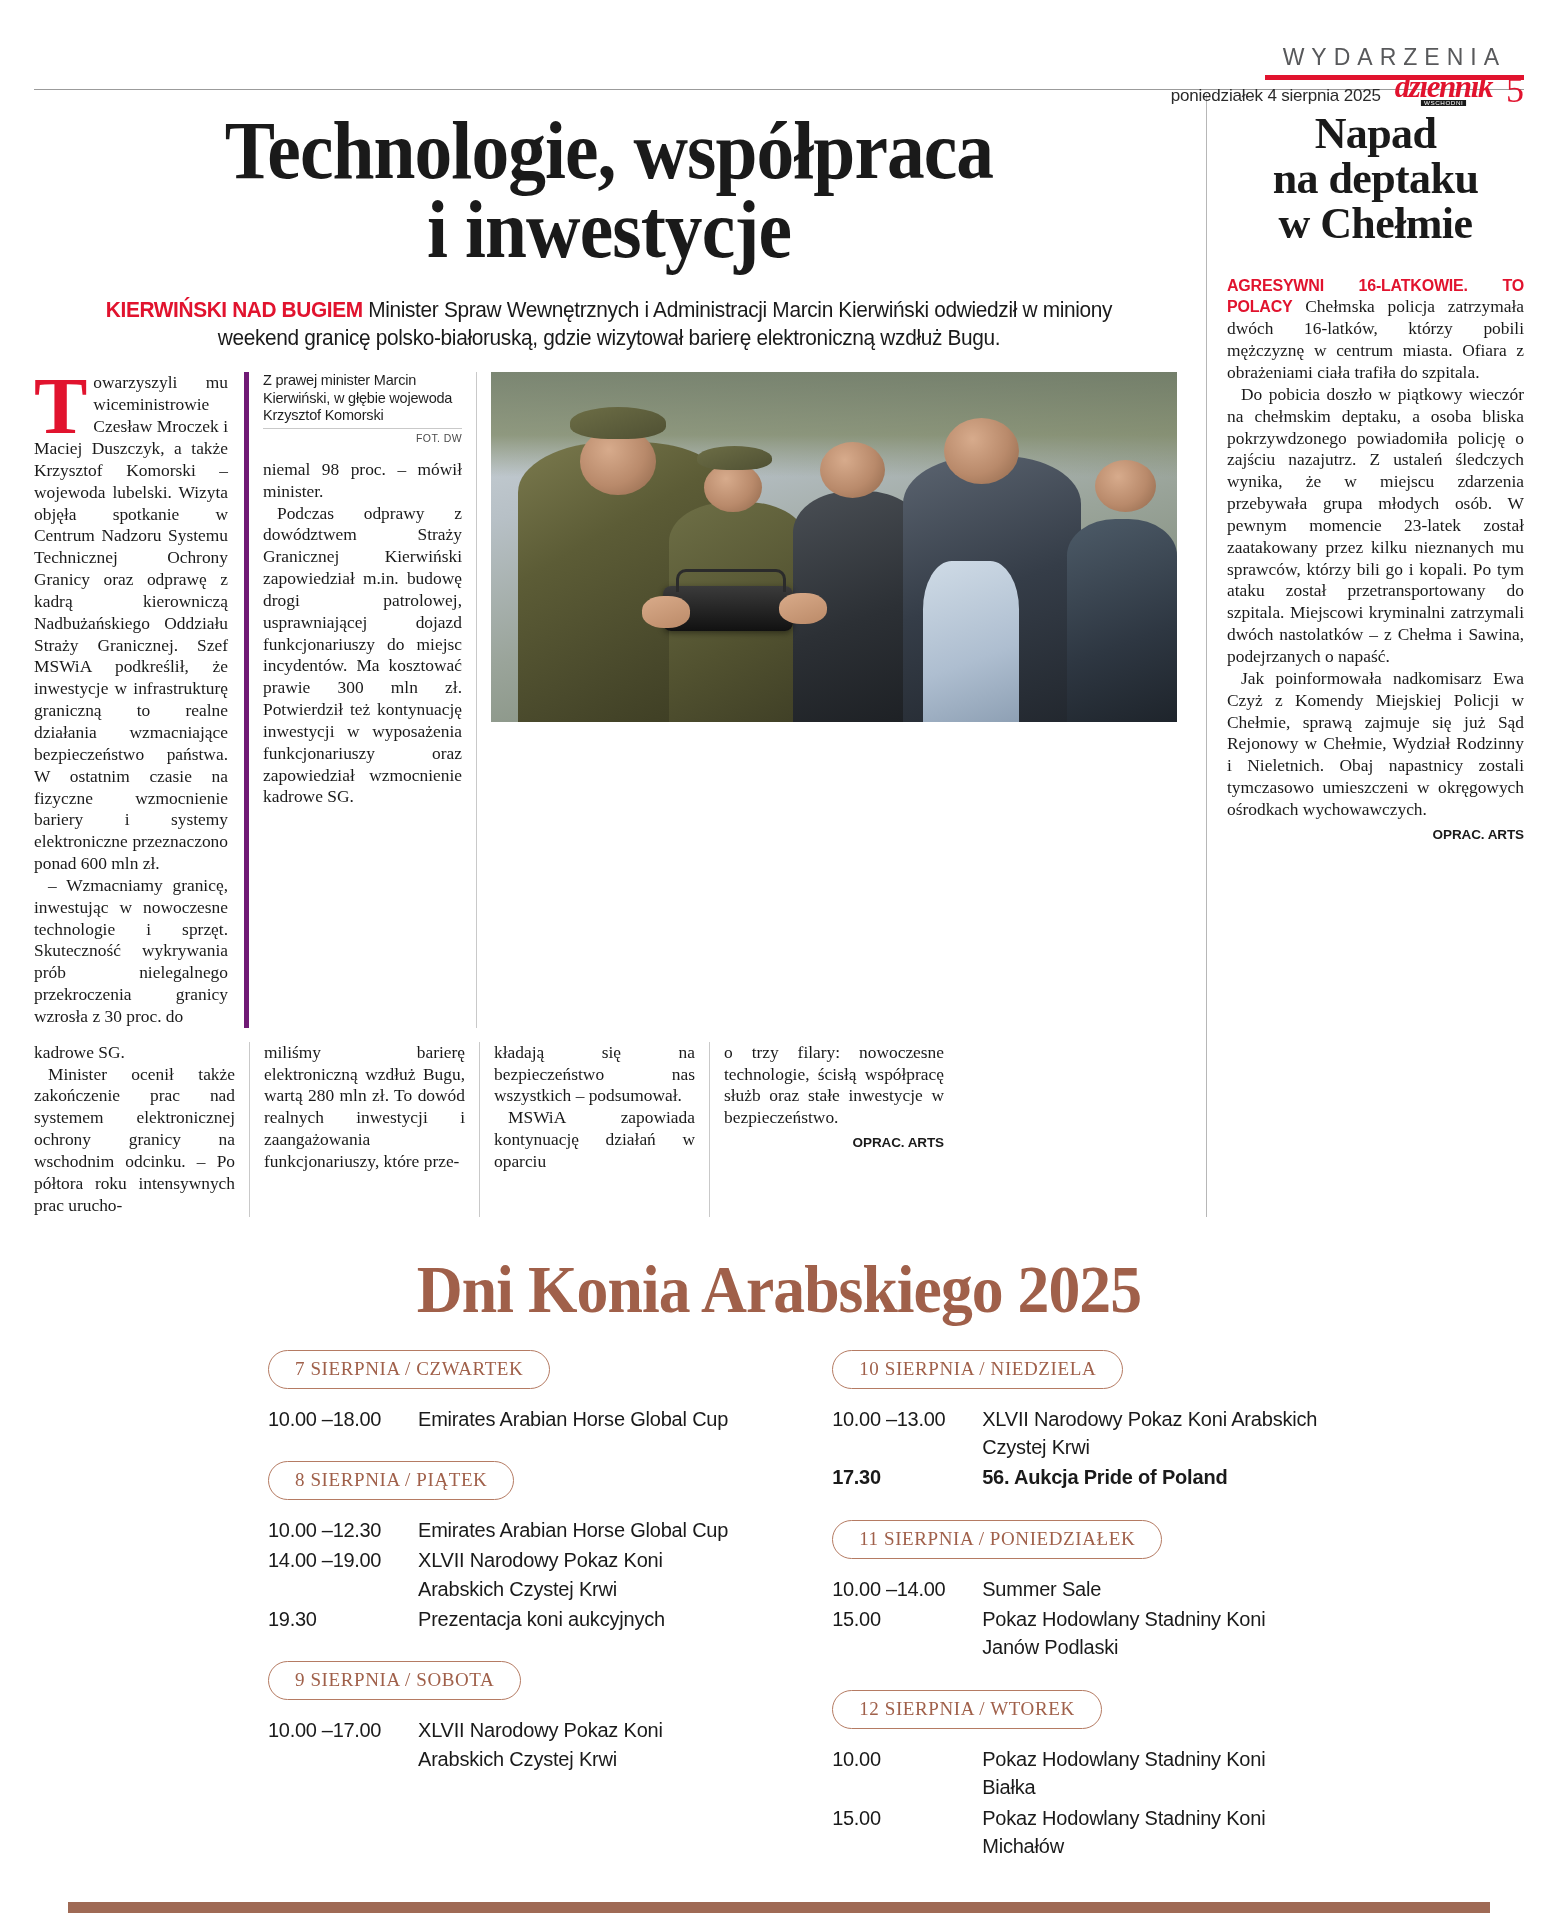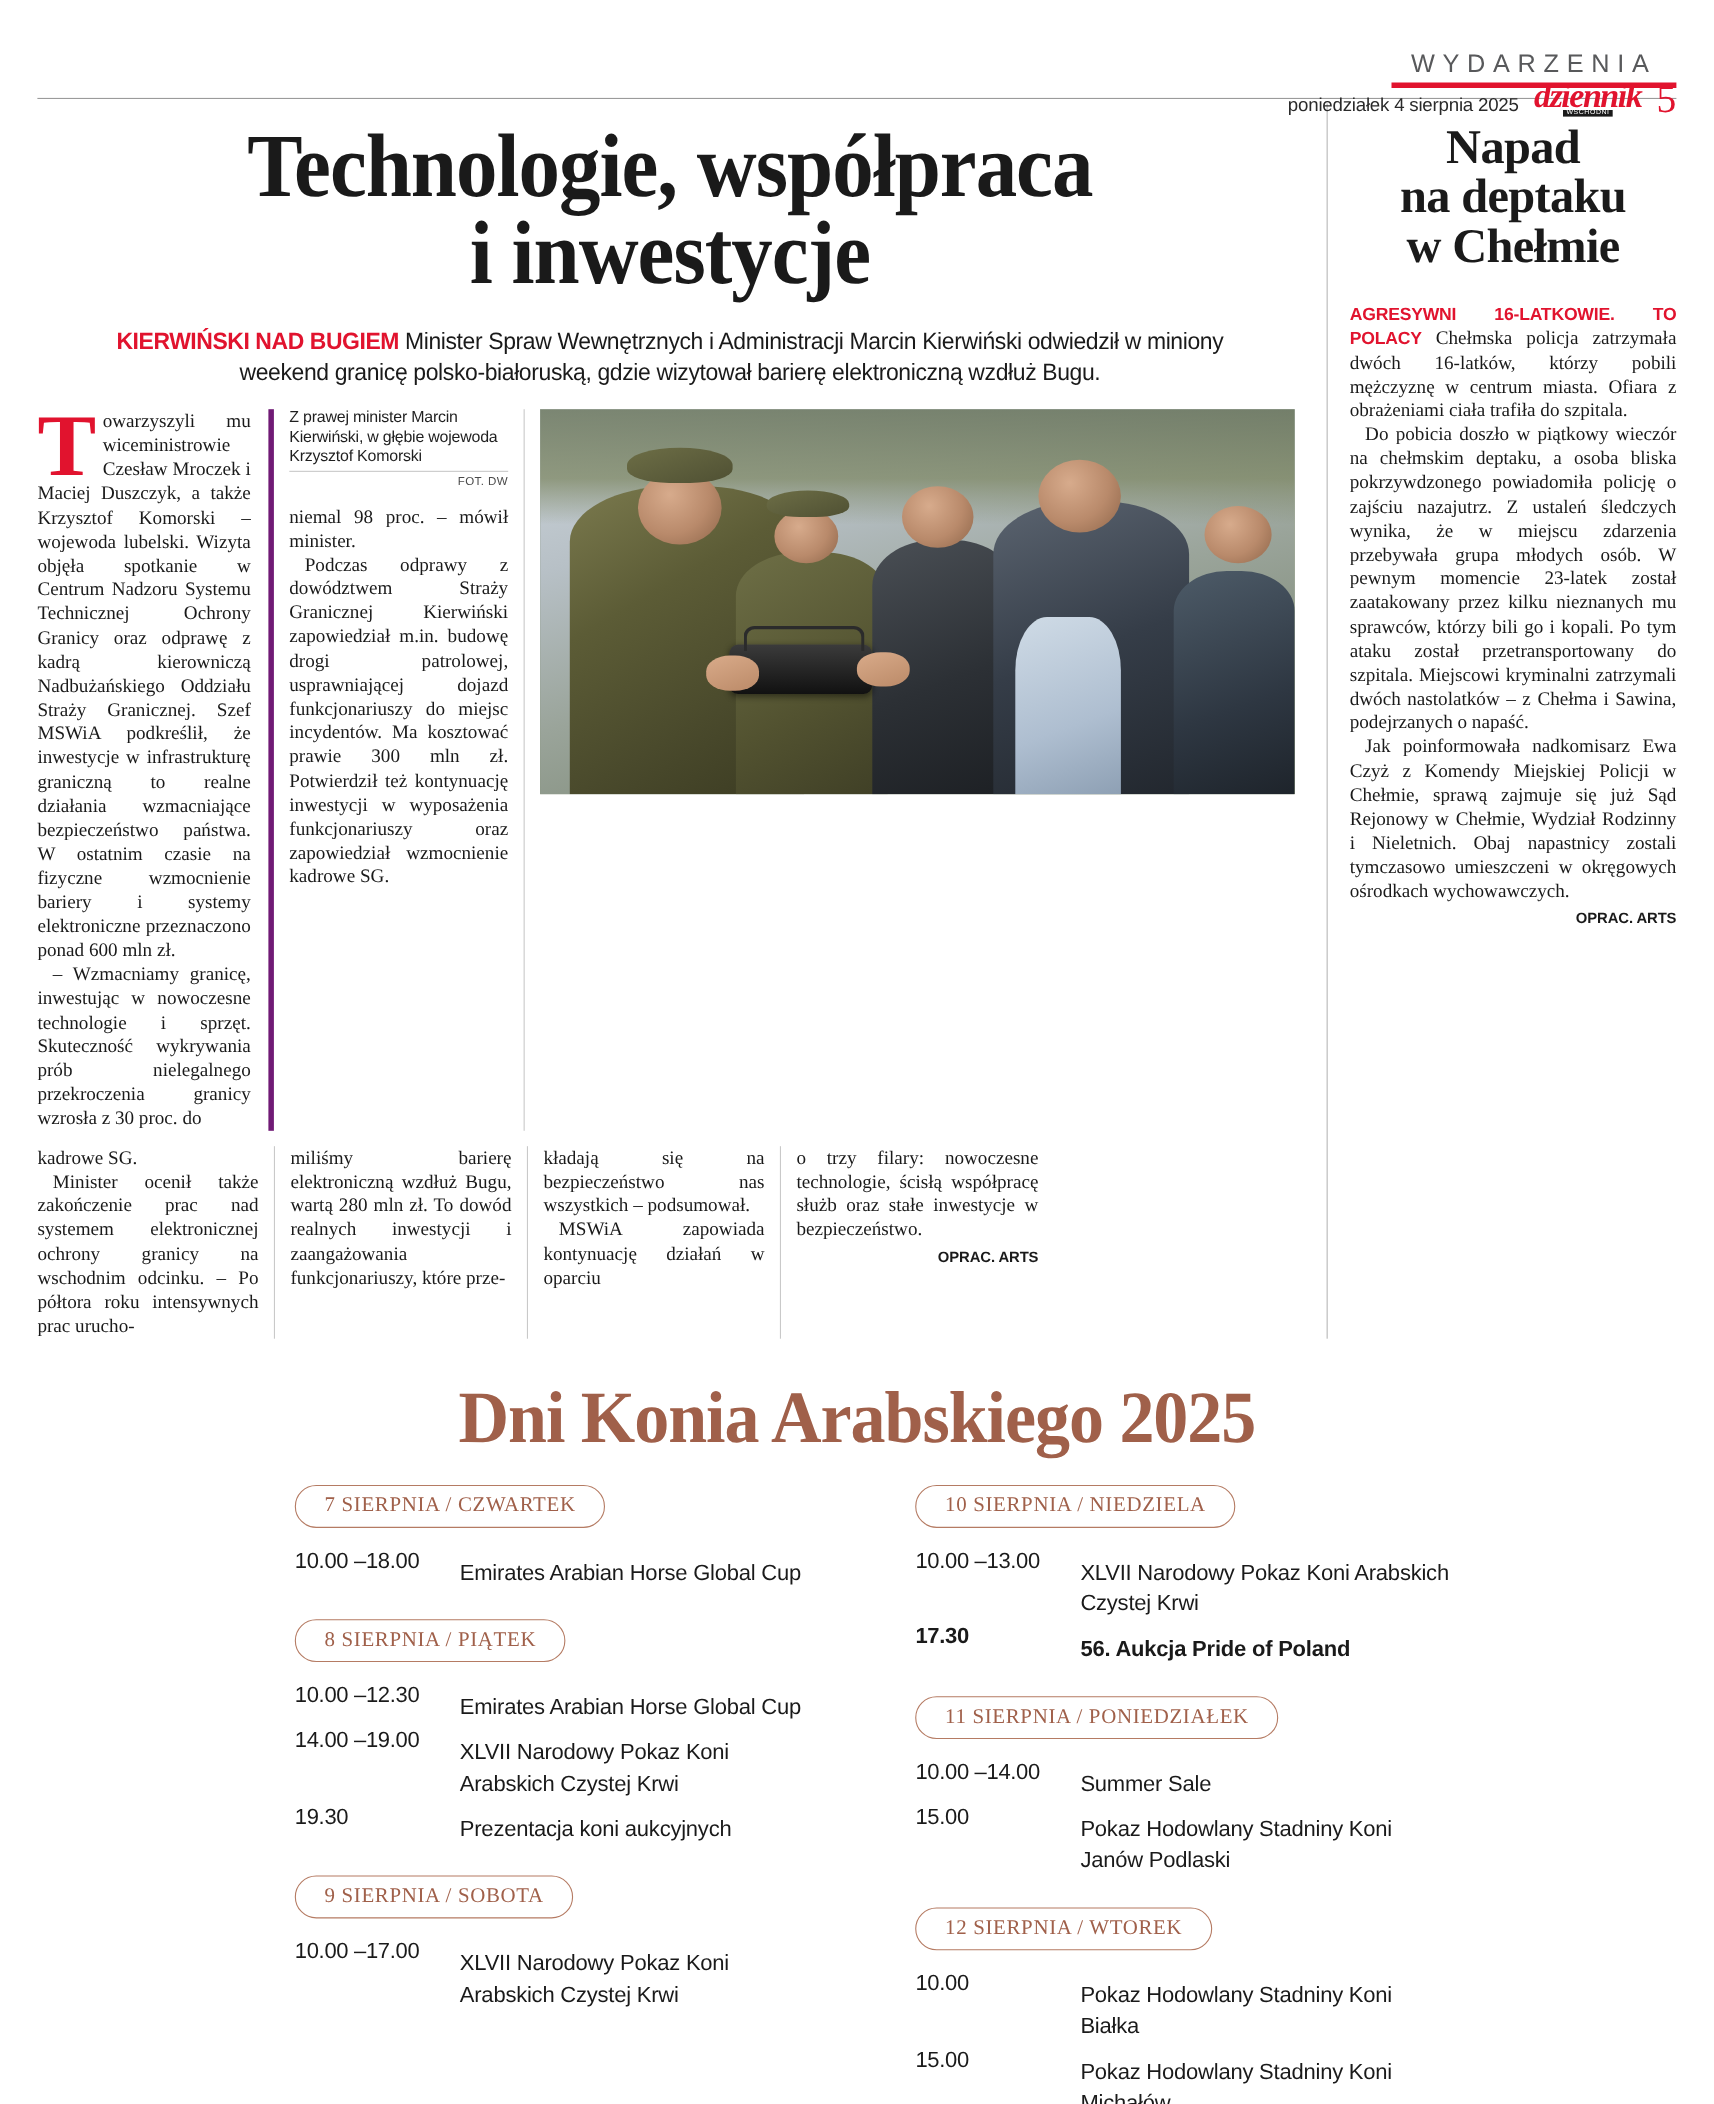--- a/index.html
+++ b/index.html
@@ -272,21 +272,20 @@
 
   .ev-row { display:flex; margin-bottom:2px; font-family:"Liberation Sans", sans-serif; }
   .ev-time {
     width:150px; flex:0 0 150px;
     font-size:20px; line-height:1.42; color:#1a1a1a;
     letter-spacing:-0.3px;
   }
   .ev-name {
     font-size:20px; line-height:1.42; color:#1a1a1a;
     letter-spacing:-0.2px;
-    margin-top:11px;
   }
   .ev-row.bold .ev-time, .ev-row.bold .ev-name { font-weight:bold; }
 
   
   .ad-footer {
     margin:40px 0 0 0;
     background:#9f6a55;
     height:110px;
     display:flex; align-items:center;
     padding:0 40px;

